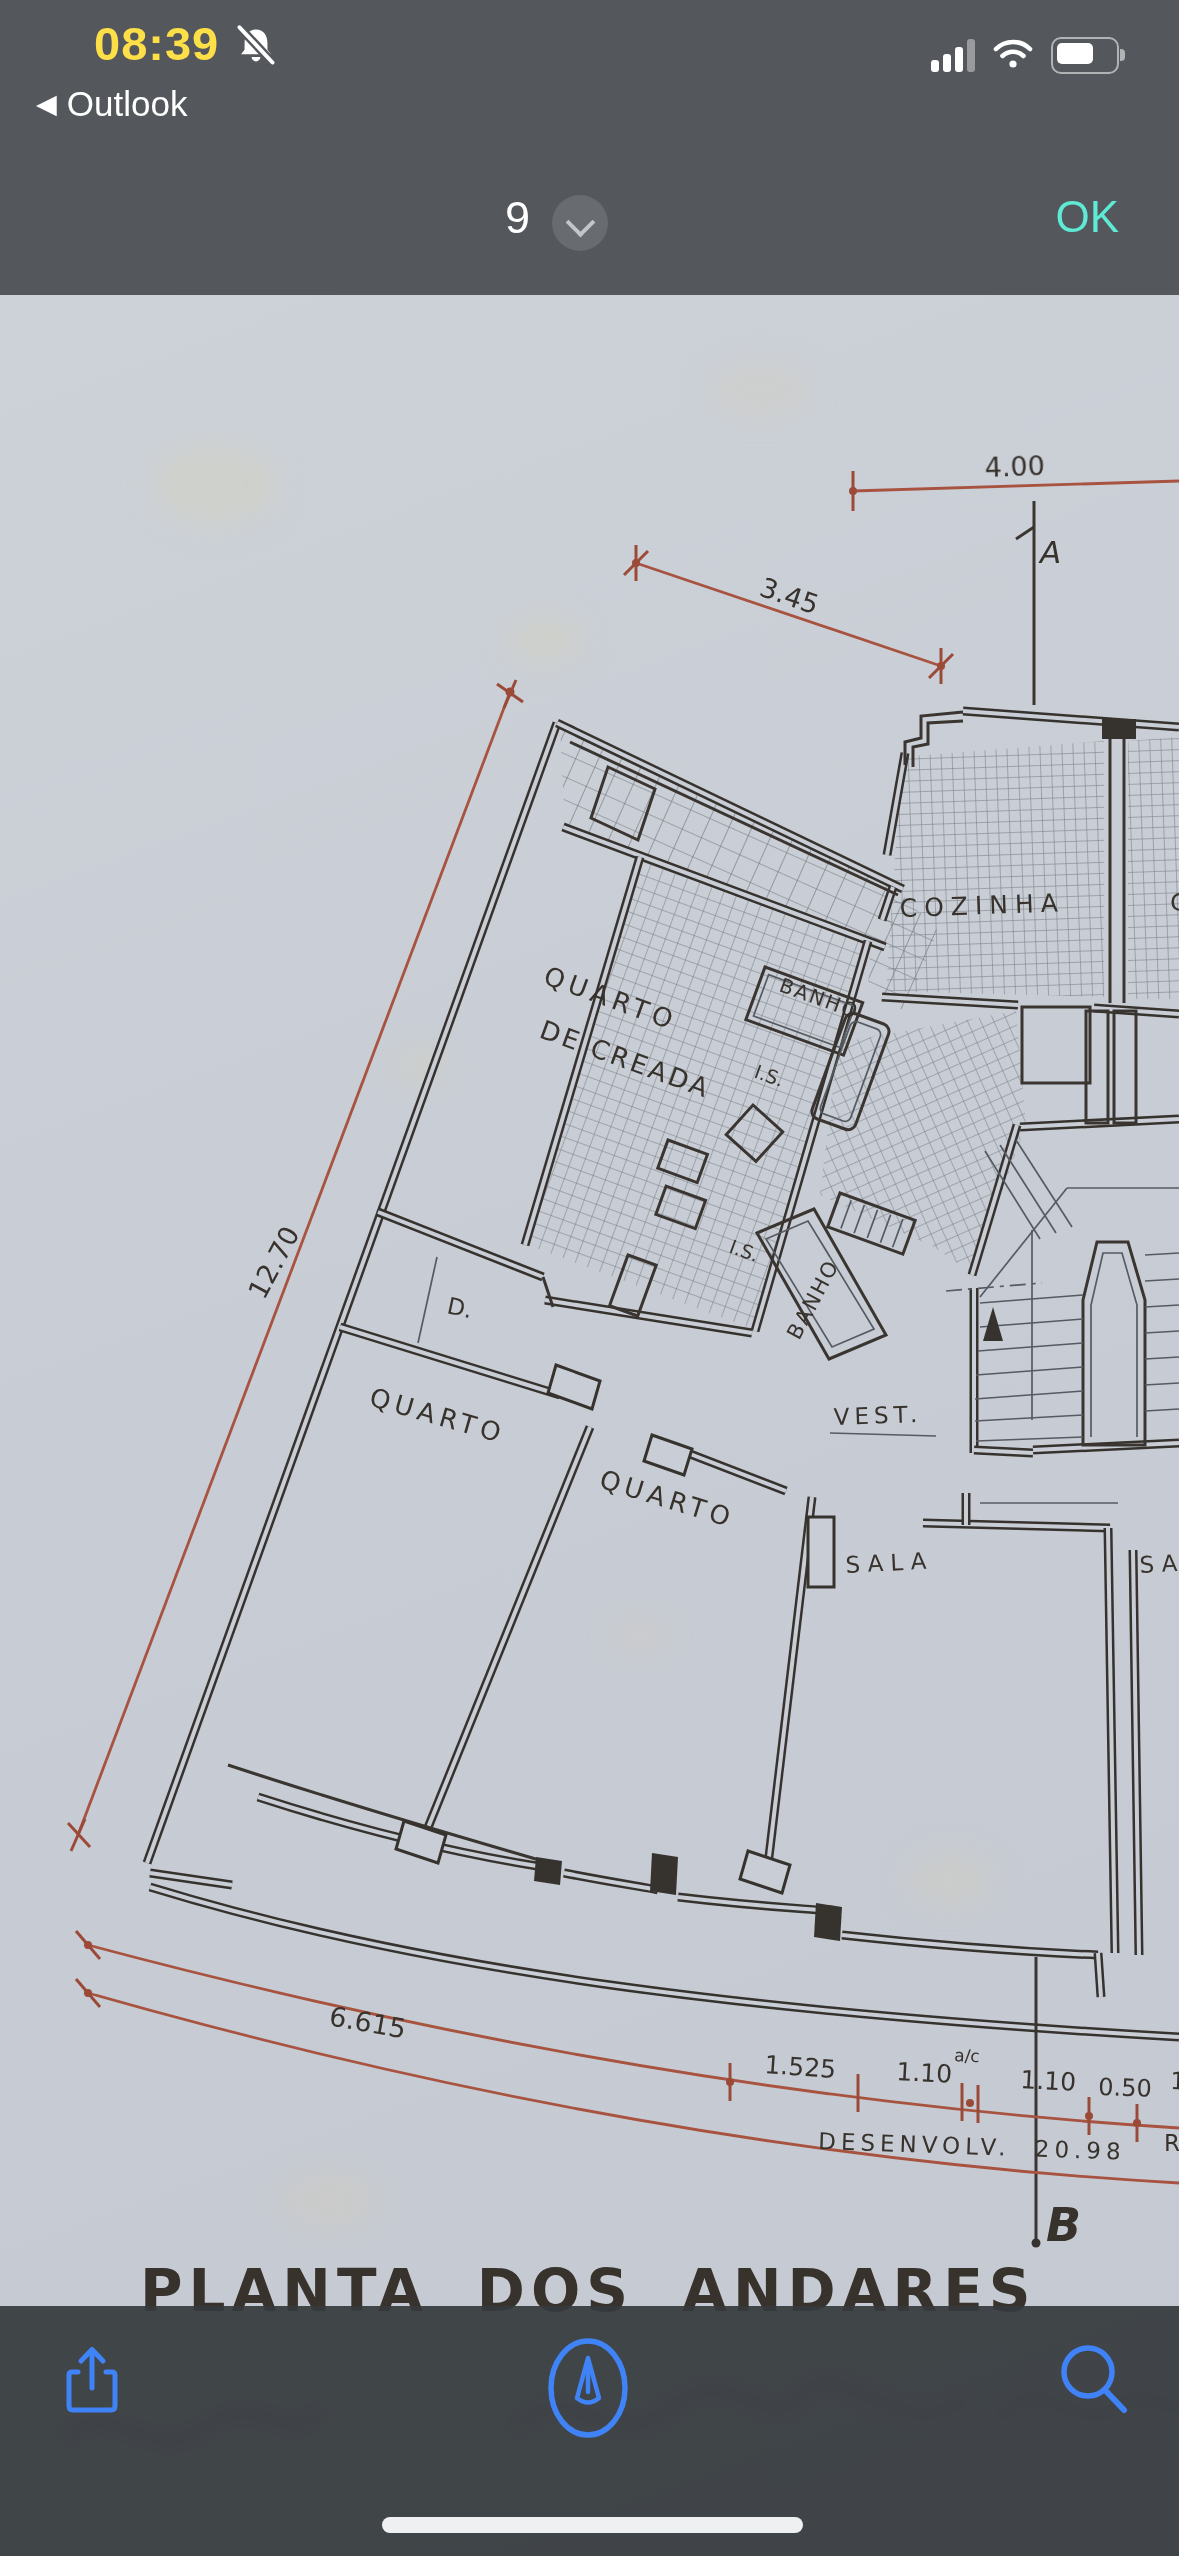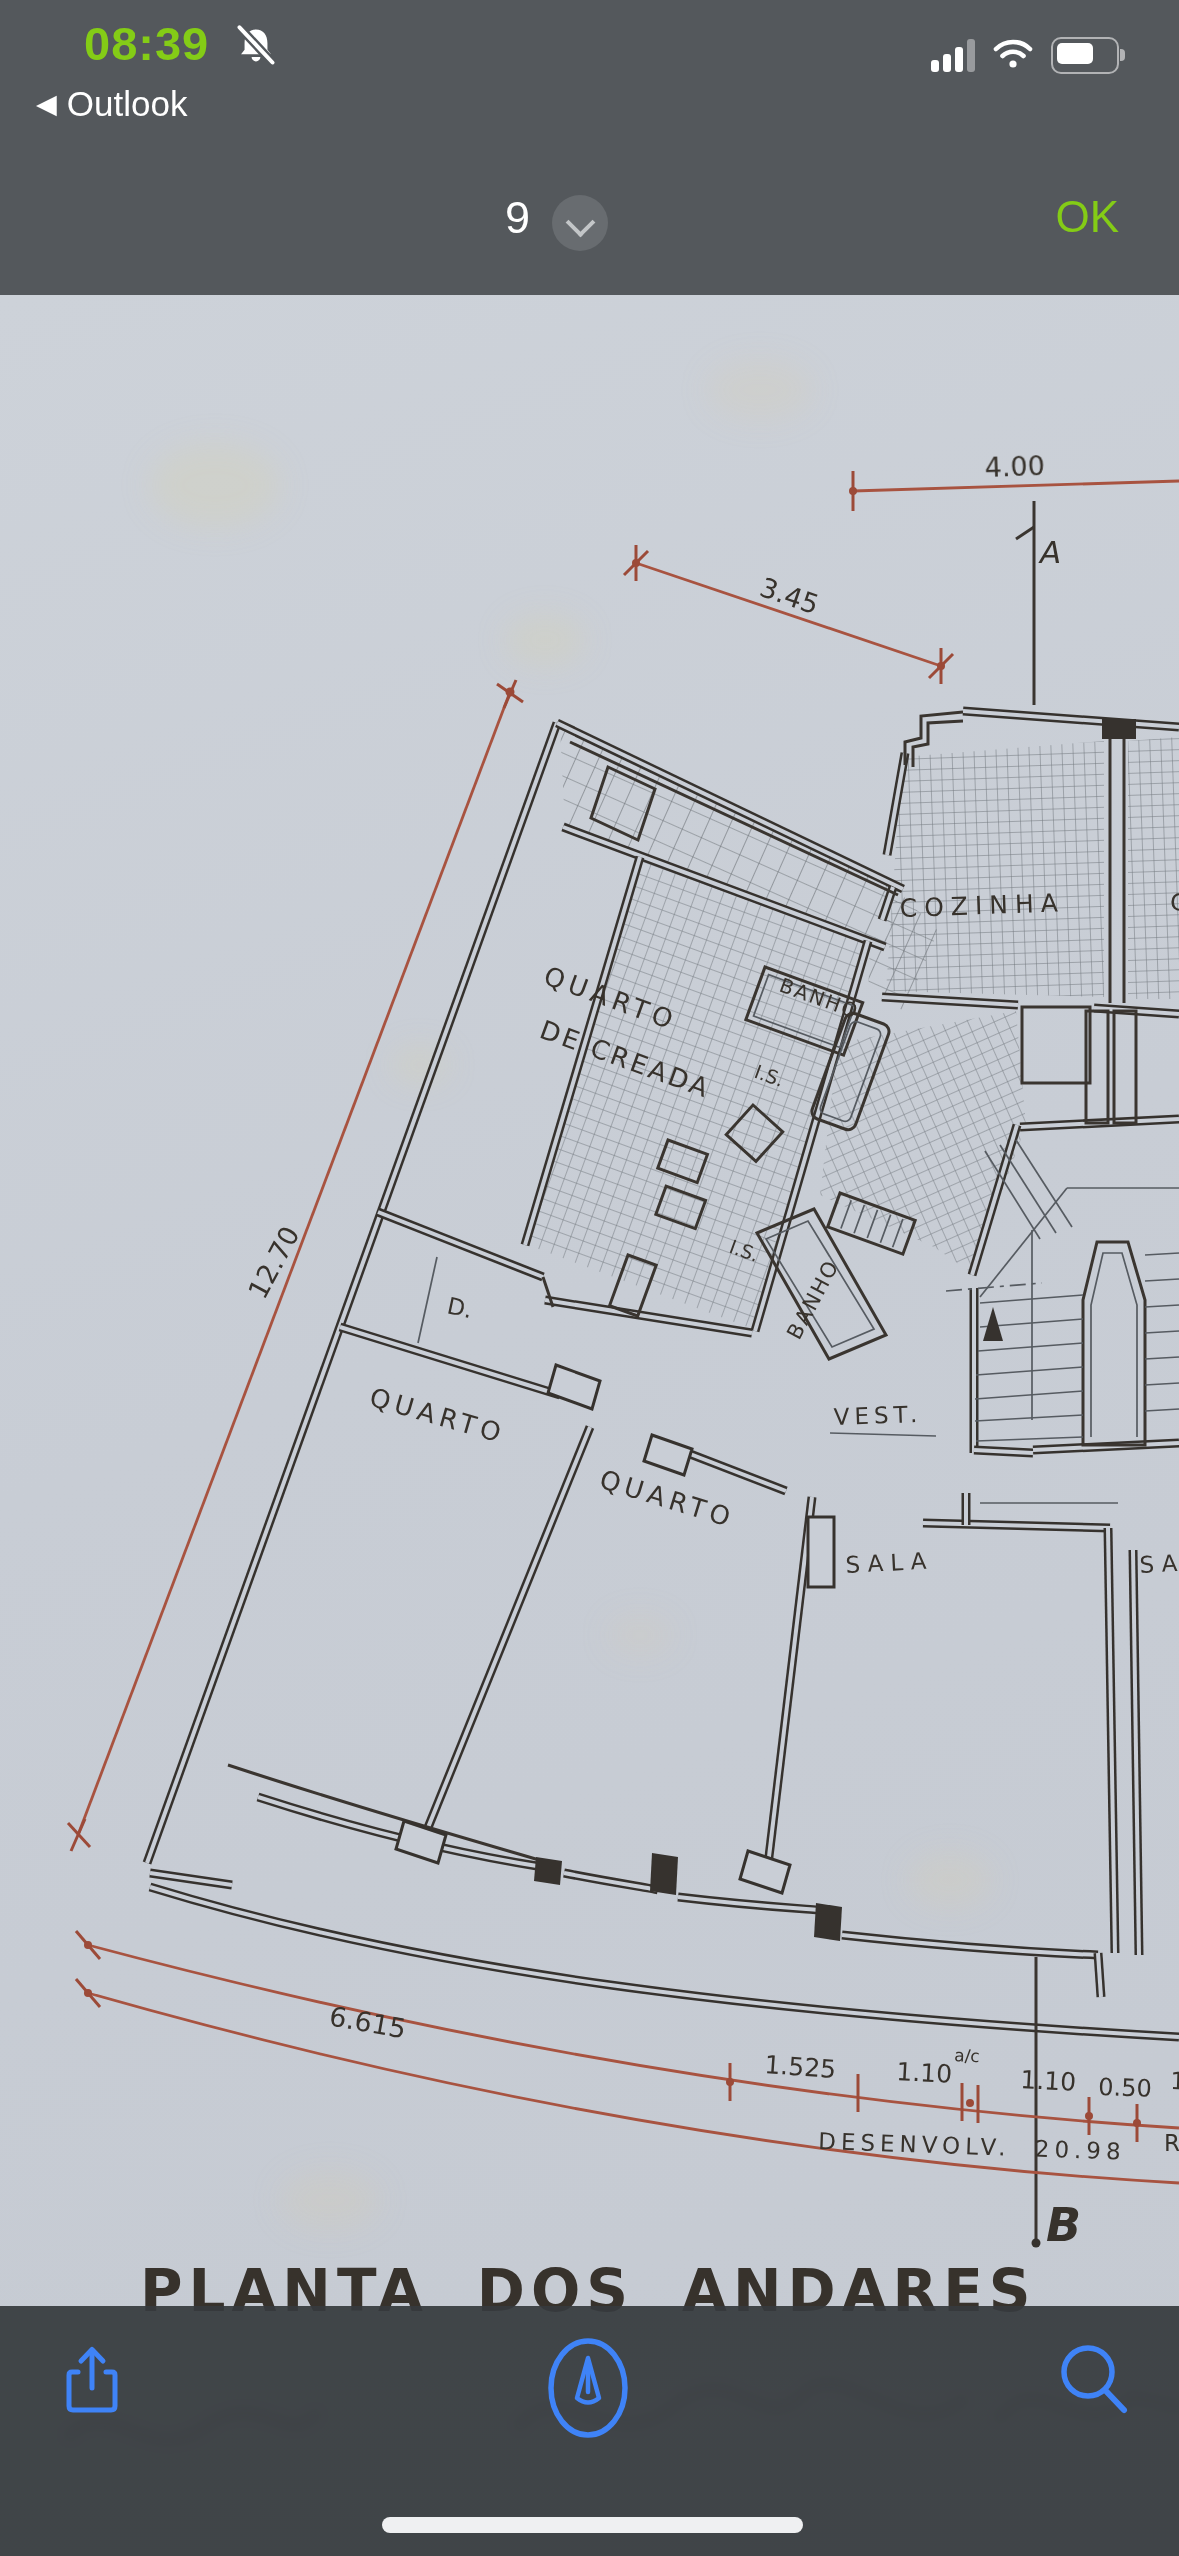--- a/index.html
+++ b/index.html
@@ -1,36 +1,36 @@
 <!DOCTYPE html>
 <html><head>
 <meta charset="utf-8">
 <style>
   html,body{margin:0;padding:0;background:#000;}
   .screen{position:relative;width:1179px;height:2556px;overflow:hidden;
           font-family:"Liberation Sans","DejaVu Sans",sans-serif;background:#c9ced6;}
   
   .topbar{position:absolute;left:0;top:0;width:1179px;height:295px;background:#54585c;z-index:30;}
-  .time{position:absolute;left:84px;top:16px;color:#84cc16;font-size:47px;font-weight:600;letter-spacing:1px;}
+  .time{position:absolute;left:94px;top:16px;color:#fde047;font-size:47px;font-weight:600;letter-spacing:1px;}
   .bell{position:absolute;left:234px;top:24px;}
   .backrow{position:absolute;left:36px;top:84px;display:flex;align-items:center;color:#fff;}
   .backtri{font-size:27px;line-height:1;margin-right:10px;}
   .backlbl{font-size:35px;font-weight:400;}
   .sigs{position:absolute;right:60px;top:36px;display:flex;align-items:center;gap:17px;}
   .bars{display:flex;align-items:flex-end;gap:4px;height:34px;}
   .bars i{display:block;width:8px;border-radius:3px;background:#fff;}
   .bars i.b1{height:12px}.bars i.b2{height:18px}.bars i.b3{height:25px}
   .bars i.b4{height:33px;background:rgba(255,255,255,.4)}
   .batt{position:relative;width:64px;height:33px;border:2.5px solid rgba(255,255,255,.55);border-radius:10px;}
   .batt .fill{position:absolute;left:4px;top:4px;width:36px;height:21px;background:#fff;border-radius:5px;}
   .batt .nub{position:absolute;right:-8px;top:10px;width:5px;height:12px;background:rgba(255,255,255,.55);border-radius:0 4px 4px 0;}
   .hdr-num{position:absolute;left:505px;top:192px;color:#fff;font-size:45px;font-weight:500;}
   .hdr-chev{position:absolute;left:552px;top:195px;width:56px;height:56px;border-radius:50%;background:#686c70;}
   .hdr-chev span{position:absolute;left:18px;top:17px;width:17px;height:17px;border-right:4.5px solid #c3c6c8;border-bottom:4.5px solid #c3c6c8;transform:rotate(45deg);}
-  .hdr-ok{position:absolute;right:60px;top:192px;color:#84cc16;font-size:44px;font-weight:400;}
+  .hdr-ok{position:absolute;right:60px;top:192px;color:#5eead4;font-size:44px;font-weight:400;}
   
   .paper{position:absolute;left:0;top:295px;width:1179px;height:2261px;
          background:linear-gradient(160deg,#cdd2d9 0%,#c8cdd5 45%,#c5cad2 100%);}
   svg text{font-family:"DejaVu Sans","Liberation Sans",sans-serif;}
   .dw{stroke:#36322e;stroke-width:9;fill:none;stroke-linecap:butt;}
   .dwi{stroke:#c9ced6;stroke-width:4;fill:none;}
   .t1{stroke:#3a3530;stroke-width:3;fill:none;}
   .t2{stroke:#565b61;stroke-width:1.7;fill:none;}
   .rd{stroke:#a85340;stroke-width:2.8;fill:none;}
   .rdt{stroke:#9c4a38;stroke-width:3;fill:none;}

